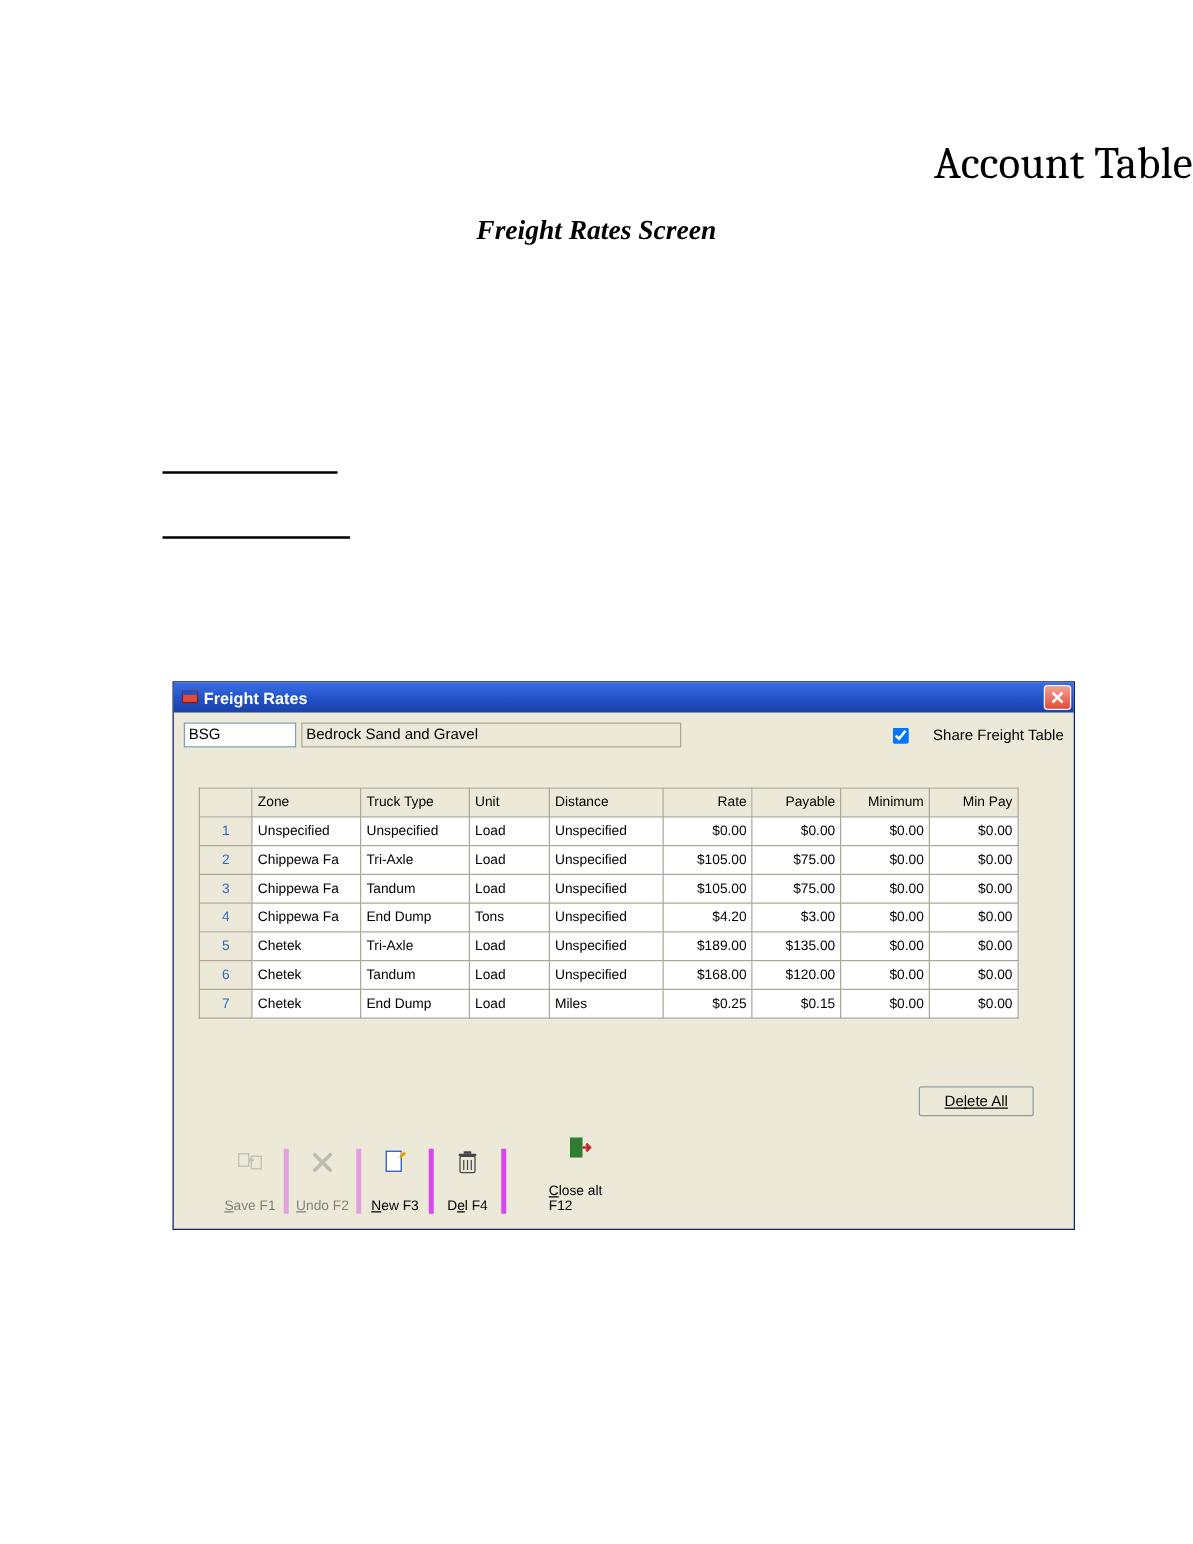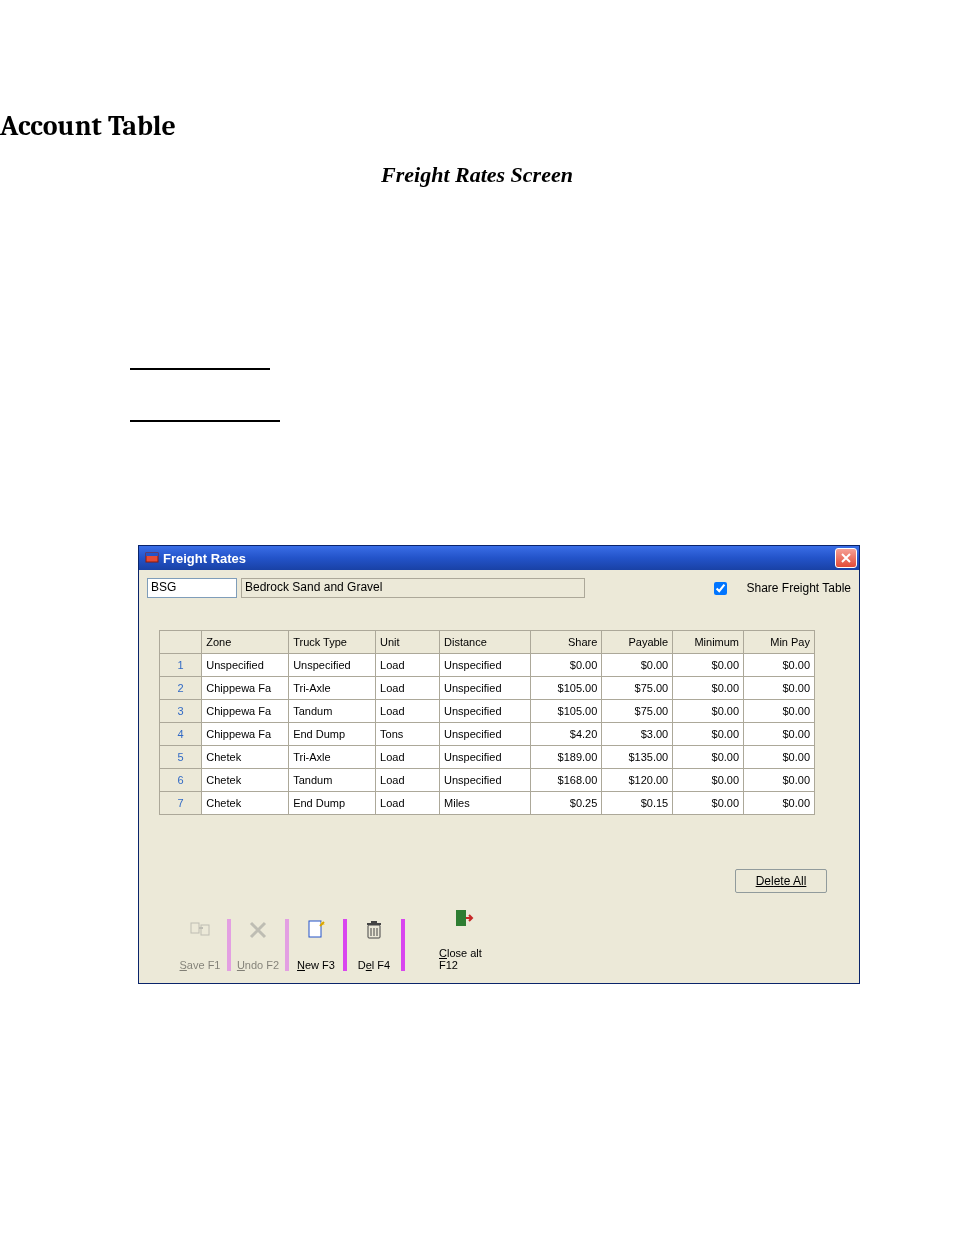--- a/index.html
+++ b/index.html
@@ -1,34 +1,34 @@
 <!DOCTYPE html>
 <html><head>
 <meta charset="utf-8">
 <style>
   html,body{margin:0;padding:0;background:#fff;font-family:Georgia,'Times New Roman',serif;}
   .page{width:954px;height:1235px;position:relative;background:#fff;}
-  .title{font-family:'Cambria',Georgia,serif;font-weight:bold;font-size:28px;text-align:left;margin:110px 0 10px;}
+  .title{font-family:'Cambria',Georgia,serif;font-weight:normal;font-size:36px;text-align:right;margin:110px 0 10px;}
   .subtitle{font-family:Liberation Serif, serif;font-weight:bold;font-style:italic;font-size:22px;text-align:center;margin:20px 0 0;}
   .hr1{border:none;border-top:2px solid #000;width:140px;margin:180px 0 0 130px;}
   .hr2{border:none;border-top:2px solid #000;width:150px;margin:50px 0 0 130px;}
 
   
   .window{position:absolute;left:138px;top:435px;width:720px;background:#ECE9D8;border:1px solid #0A246A;font-family:Tahoma,Arial,sans-serif;font-size:12px;color:#000;}
   .titlebar{height:24px;background:linear-gradient(to bottom,#3A6EE7 0%,#2353C9 50%,#1941A5 100%);display:flex;align-items:center;justify-content:space-between;padding:0 2px 0 6px;}
   .titlebar-left{display:flex;align-items:center;gap:4px;}
   .app-icon{width:14px;height:14px;display:inline-block;}
   .titlebar-text{color:#fff;font-weight:bold;font-size:13px;}
   .close-btn{width:20px;height:18px;background:linear-gradient(#F5A095,#E44B37);border:1px solid #fff;border-radius:3px;display:flex;align-items:center;justify-content:center;cursor:pointer;}
   .close-btn svg{width:10px;height:10px;}
 
   .client{padding:8px 8px 12px;}
   .toprow{display:flex;align-items:center;gap:4px;margin-bottom:32px;}
   .code-box{width:90px;height:20px;background:#fff;border:1px solid #7F9DB9;padding:1px 3px;box-sizing:border-box;white-space:nowrap;overflow:hidden;}
-  .long-box{width:344px;height:20px;background:#ECE9D8;border:1px solid #ACA899;padding:1px 3px;box-sizing:border-box;white-space:nowrap;overflow:hidden;}
+  .long-box{width:304px;height:20px;background:#ECE9D8;border:1px solid #ACA899;padding:1px 3px;box-sizing:border-box;white-space:nowrap;overflow:hidden;}
   .share{margin-left:auto;display:flex;align-items:center;gap:16px;}
   .share input{width:13px;height:13px;}
 
   
   .grid-wrap{margin:0 12px 0 12px;}
   table.grid{border-collapse:collapse;width:calc(100% - 24px);background:#fff;font-size:11px;}
   table.grid th,table.grid td{border:1px solid #ACA899;padding:2px 4px;height:18px;text-align:left;white-space:nowrap;overflow:hidden;}
   table.grid th{background:#ECE9D8;font-weight:normal;}
   table.grid th.num{text-align:right;}
   table.grid td.num{text-align:right;}
@@ -101,21 +101,21 @@
               <col class="c-min">
               <col class="c-mpay">
           </colgroup>
           <thead>
             <tr>
               <th></th>
               <th>Zone</th>
               <th>Truck Type</th>
               <th>Unit</th>
               <th>Distance</th>
-              <th class="num">Share</th>
+              <th class="num">Rate</th>
               <th class="num">Payable</th>
               <th class="num">Minimum</th>
               <th class="num">Min Pay</th>
             </tr>
           </thead>
           <tbody id="grid-body">
               <tr>
                 <td class="rownum">1</td>
                 <td>Unspecified</td>
                 <td>Unspecified</td>

